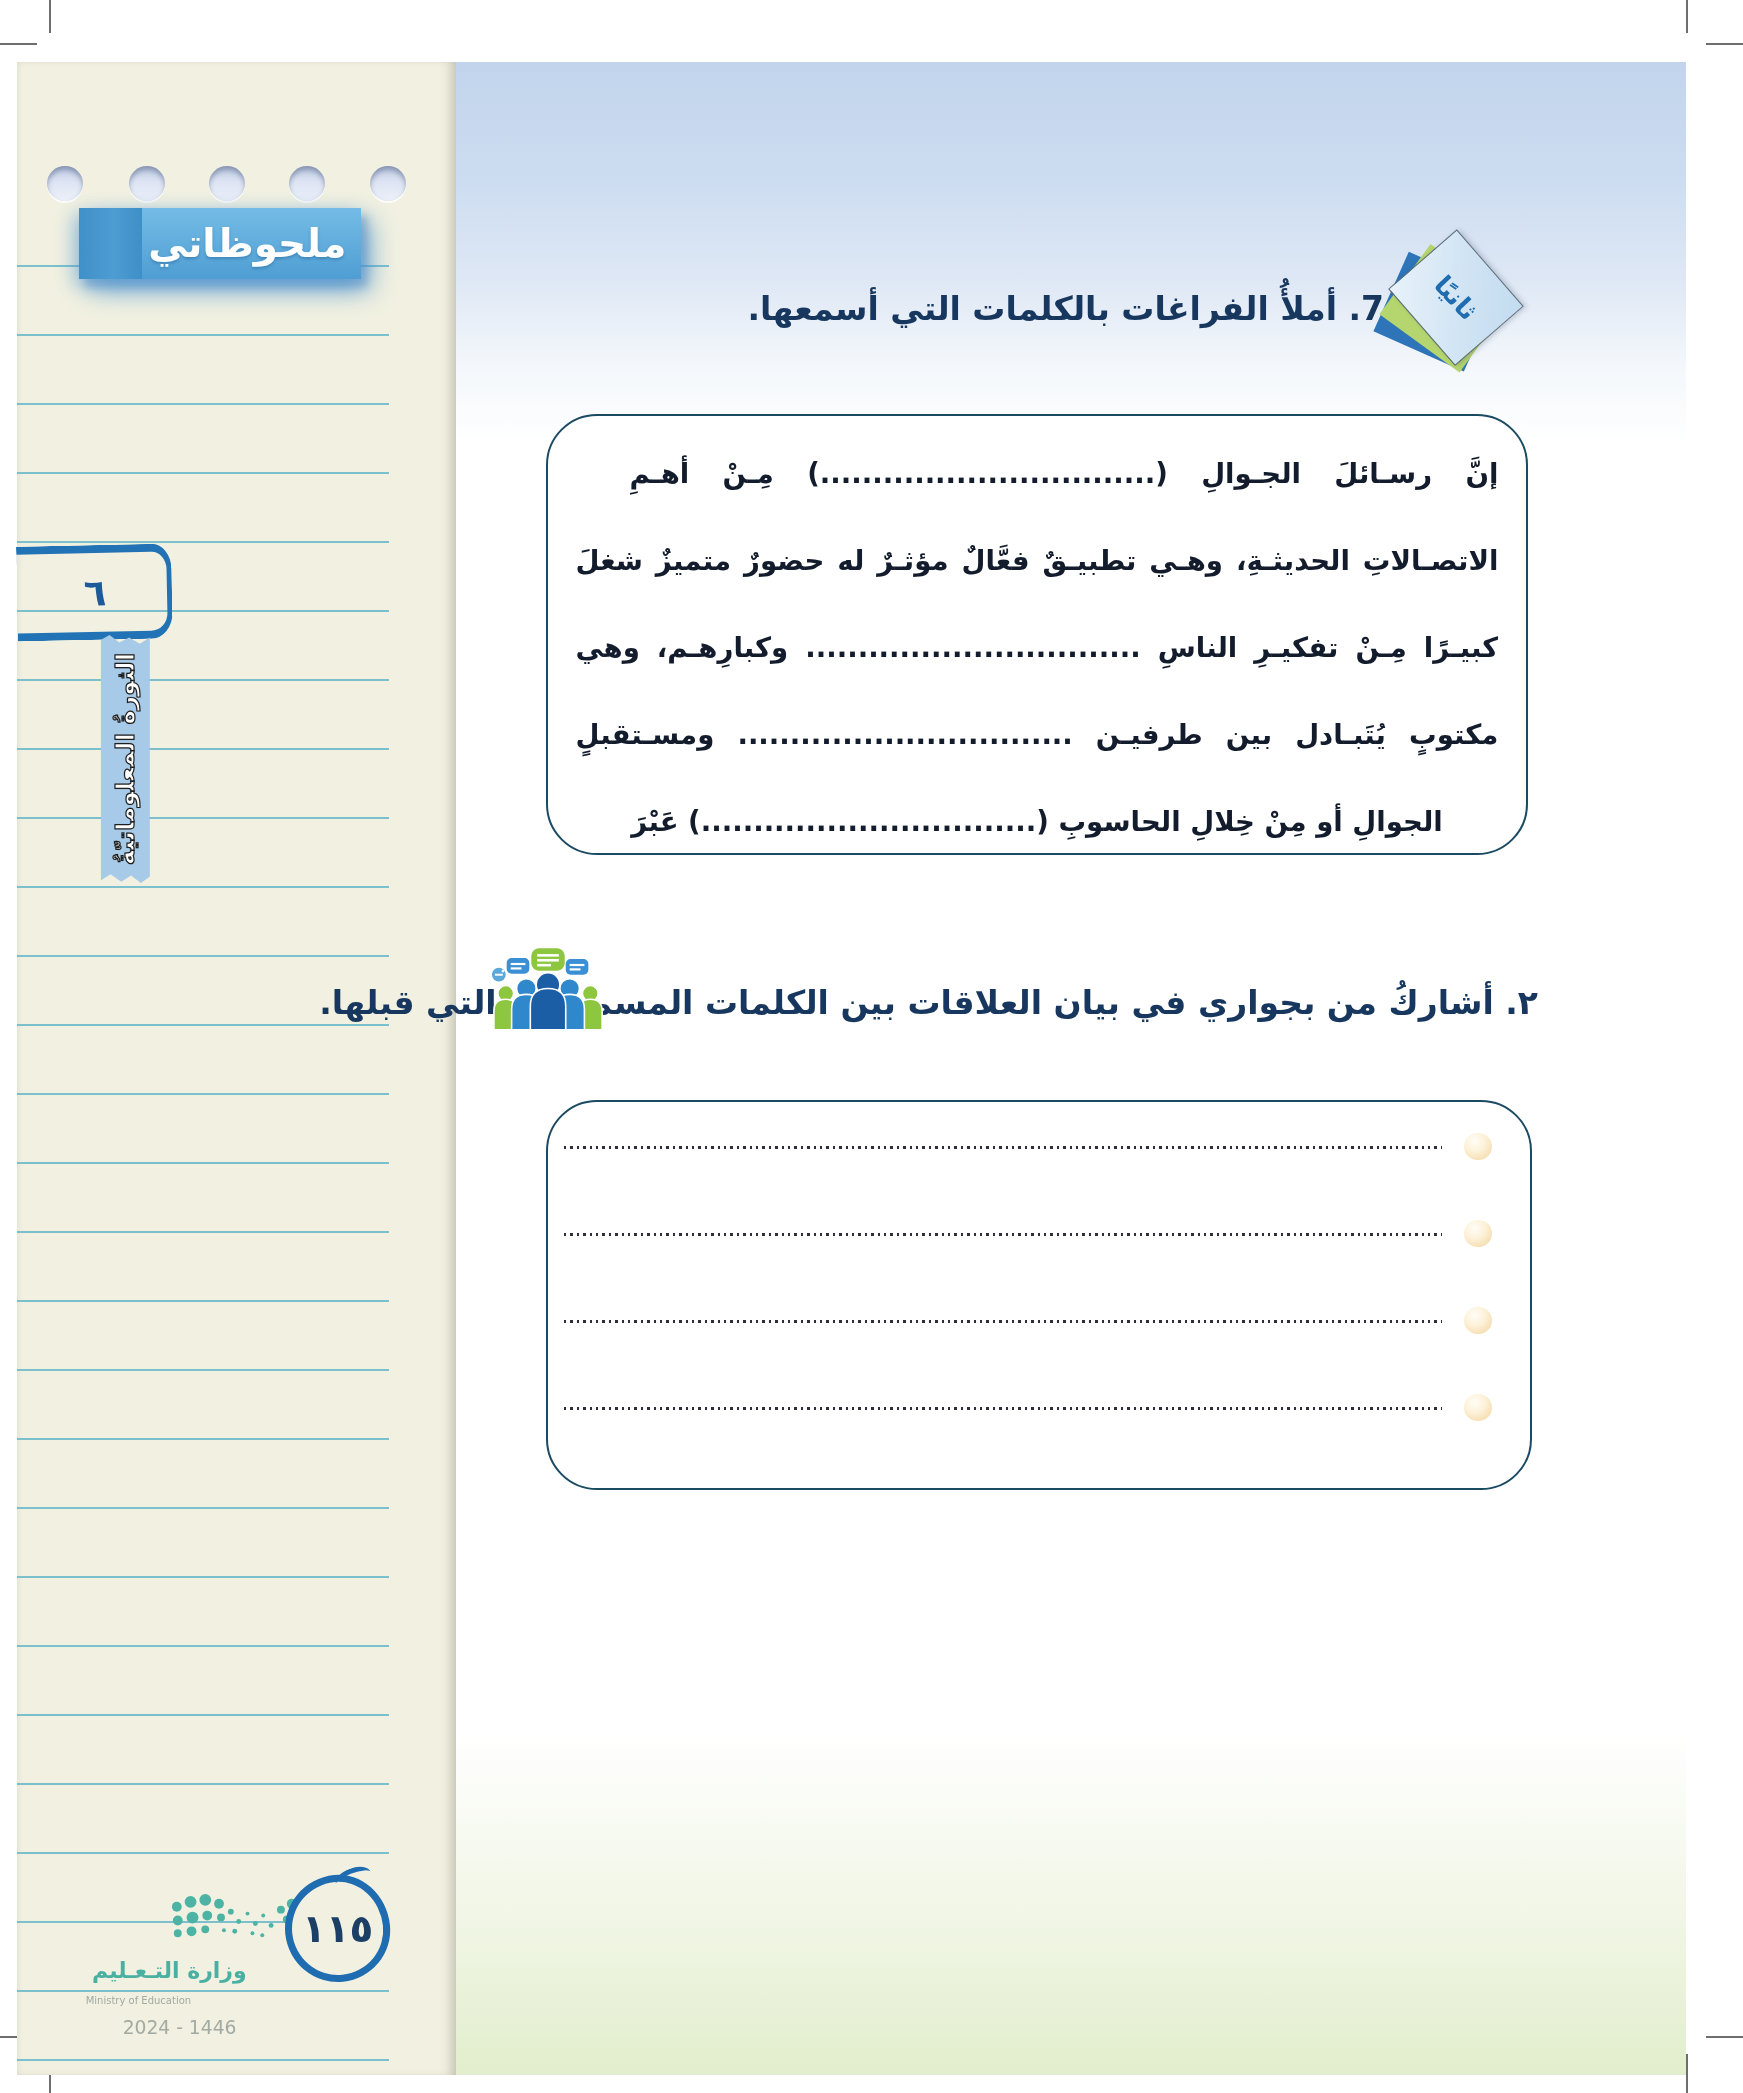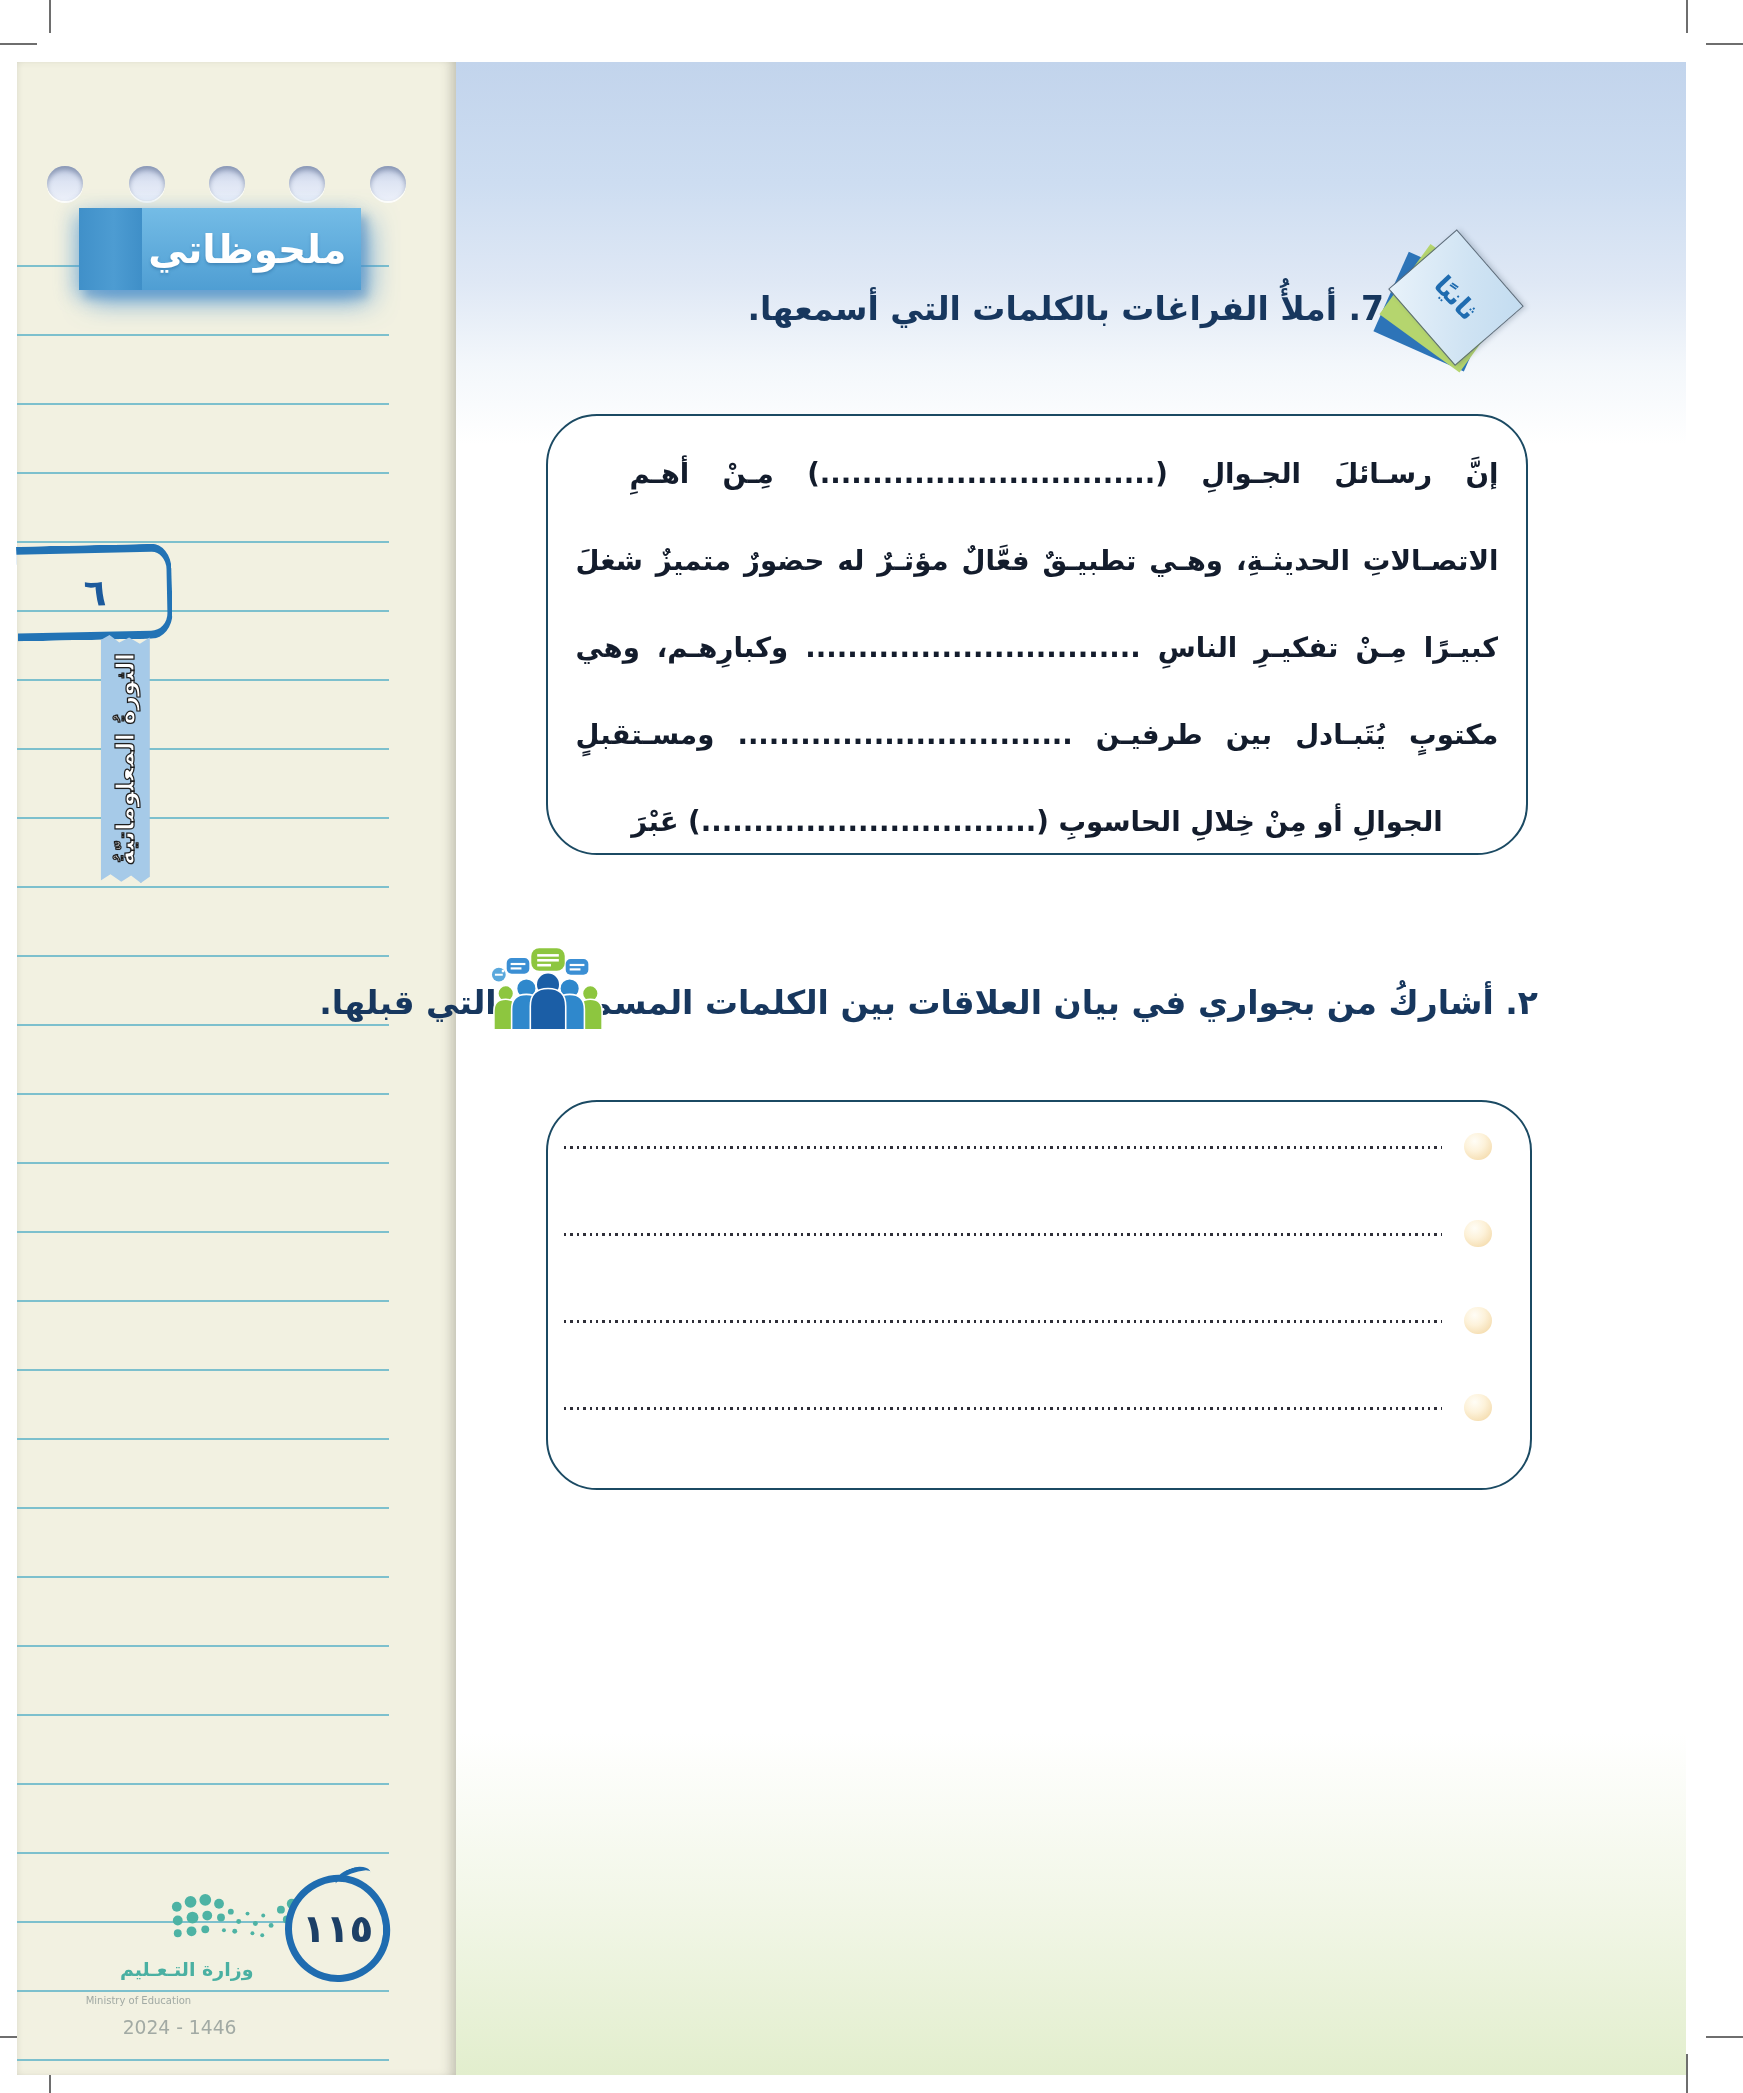--- a/index.html
+++ b/index.html
@@ -14,21 +14,21 @@
   
   .notebook{position:absolute;left:16.7px;top:62px;width:439px;height:2013px;
     background:#f2f1e1;
     box-shadow:inset -9.9px 0 11.8px -5.9px rgba(60,60,50,.28), inset 3.9px 0 5.9px -3px rgba(0,0,0,.08);}
   .nb-lines{position:absolute;left:0;top:203px;width:372px;height:1813px;
     background-image:repeating-linear-gradient(180deg,#7dc0cd 0px,#7dc0cd 2px,transparent 2px,transparent 69px);}
   .hole{position:absolute;top:104px;width:36px;height:35px;border-radius:50%;
     background:linear-gradient(180deg,#bfcae2 0%,#dde4f3 45%,#edf1fa 100%);
     box-shadow:inset 0 3.9px 4.9px rgba(90,105,140,.55), 0 2px 0 rgba(255,255,255,.85);}
 
-  .notes-tab{position:absolute;left:62px;top:146px;width:282px;height:82px;
+  .notes-tab{position:absolute;left:62px;top:146px;width:282px;height:71px;
     background:linear-gradient(180deg,#74bce6,#4f9ed3);
     box-shadow:9.9px 11.8px 25.6px rgba(80,150,210,.75), -5.9px 5.9px 17.7px rgba(80,150,210,.45), 5.9px 7.9px 7.9px rgba(50,110,170,.35);}
   .notes-tab .stripe{position:absolute;left:0;top:0;bottom:0;width:63px;
     background:linear-gradient(90deg,#4090c9 0%,#4d9cd2 55%,#3f8fc8 100%);}
   .notes-tab .label{position:absolute;left:63px;right:7.9px;top:0;bottom:0;
     display:flex;align-items:center;justify-content:center;
     color:#ffffff;font-weight:bold;font-size:39px;direction:rtl;
     text-shadow:0 2px 3px rgba(30,90,140,.4);}
 
   .unit-box{position:absolute;left:0;top:483px;width:150px;height:79px;
@@ -43,22 +43,22 @@
     box-shadow:2px 3px 5.9px rgba(90,120,160,.3);}
   .ribbon .rtext{position:absolute;left:50%;top:50%;width:246px;
     transform:translate(-50%,-50%) rotate(-90deg);
     text-align:center;direction:rtl;white-space:nowrap;
     color:#fff;font-weight:bold;font-size:24.6px;
     -webkit-text-stroke:1.2px #1e1e1e;
     text-shadow:0 0 1px #1e1e1e;}
 
   
   .moe-dots{position:absolute;left:148px;top:1829px;}
-  .moe-ar{position:absolute;left:96px;top:1896px;width:148px;text-align:center;
-    direction:rtl;color:#4ab0a2;font-size:19px;font-weight:bold;white-space:nowrap;}
+  .moe-ar{position:absolute;left:82px;top:1896px;width:148px;text-align:center;
+    direction:rtl;color:#4ab0a2;font-size:22px;font-weight:bold;white-space:nowrap;}
   .moe-en{position:absolute;left:69px;top:1933px;width:148px;
     color:#a2aaa4;font-size:10px;white-space:nowrap;}
   .moe-yr{position:absolute;left:82px;top:1955px;width:148px;
     color:#a2aaa4;font-size:18.7px;white-space:nowrap;margin-left:24px;}
   .pagenum{position:absolute;left:268px;top:1813px;width:91px;height:93px;
     border:7.9px solid #1f6cb0;border-radius:52% 48% 50% 50%/50% 52% 48% 50%;
     background:#f2f1e1;transform:rotate(-6deg);
     display:flex;align-items:center;justify-content:center;}
   .pagenum::before{content:"";position:absolute;top:-11.8px;right:5.9px;width:37px;height:15.8px;
     border-top:5.9px solid #1f6cb0;border-radius:50%;transform:rotate(-14deg);}

